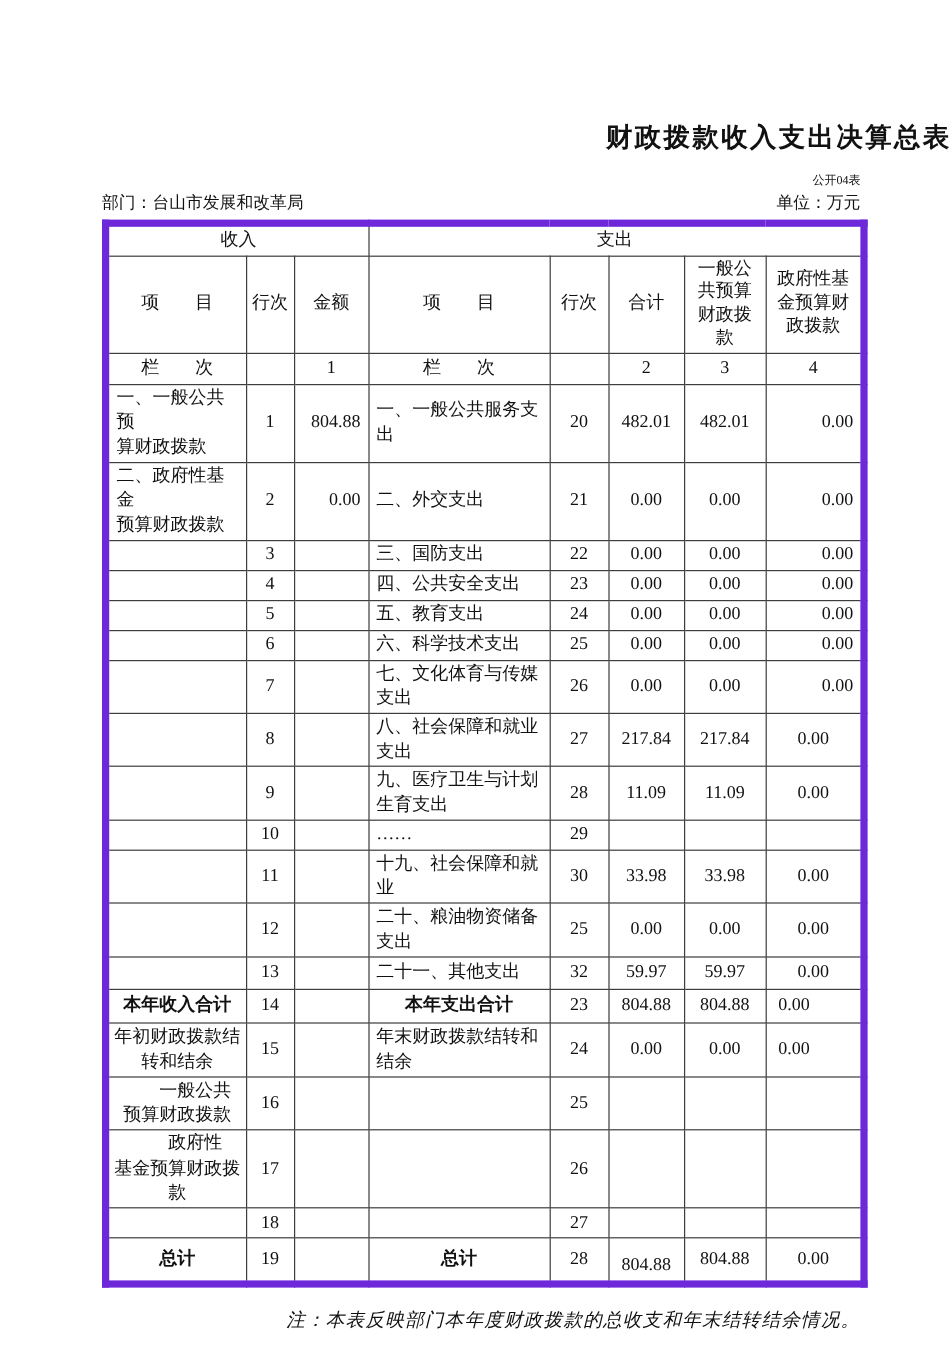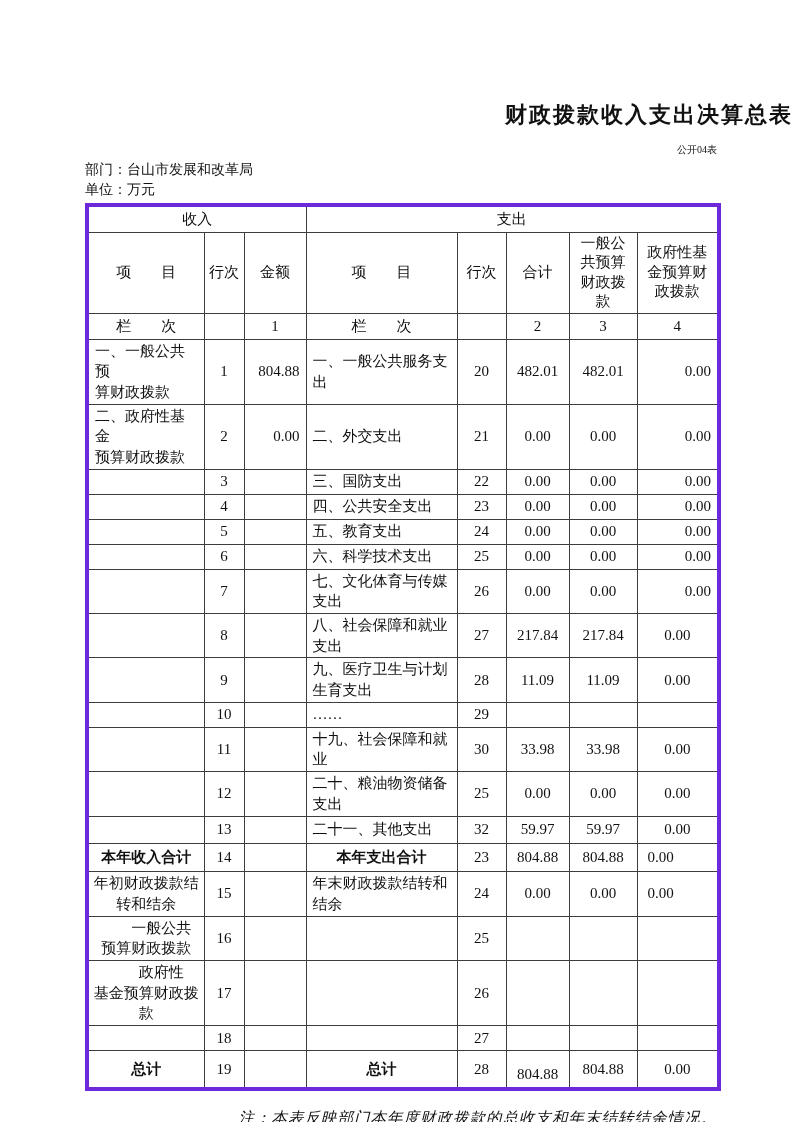--- a/index.html
+++ b/index.html
@@ -10,25 +10,25 @@
   }
   .page { position:relative; width:793px; height:1122px; }
   .sheet { width:632px; margin:0 auto 0 85px; }
   .doc-title {
     padding-top:100px; text-align:right;
     font-size:22px; font-weight:bold; letter-spacing:2px;
   }
   .code-line { margin-top:13px; text-align:right; font-size:10px; }
   .meta-line {
     margin-top:3px; display:flex; justify-content:space-between;
-    font-size:14px; line-height:20px;flex-direction:column;
+    font-size:14px; line-height:20px;
   }
   table.budget {
     margin-top:3px; border-collapse:collapse; table-layout:fixed;
-    width:632px; border:4px solid #6d28d9;
+    width:632px; border:6px solid #6d28d9;
   }
   td {
     border:1px solid #3d3d3d; padding:1px 4px;
     font-size:15px; line-height:1.38; text-align:center; vertical-align:middle;
     overflow:hidden;
   }
   td.item { white-space:pre-line;margin-top:33px; }
   .l { text-align:left; padding-left:6px; }
   .r { text-align:right; padding-right:6px; }
   .c { text-align:center; }

